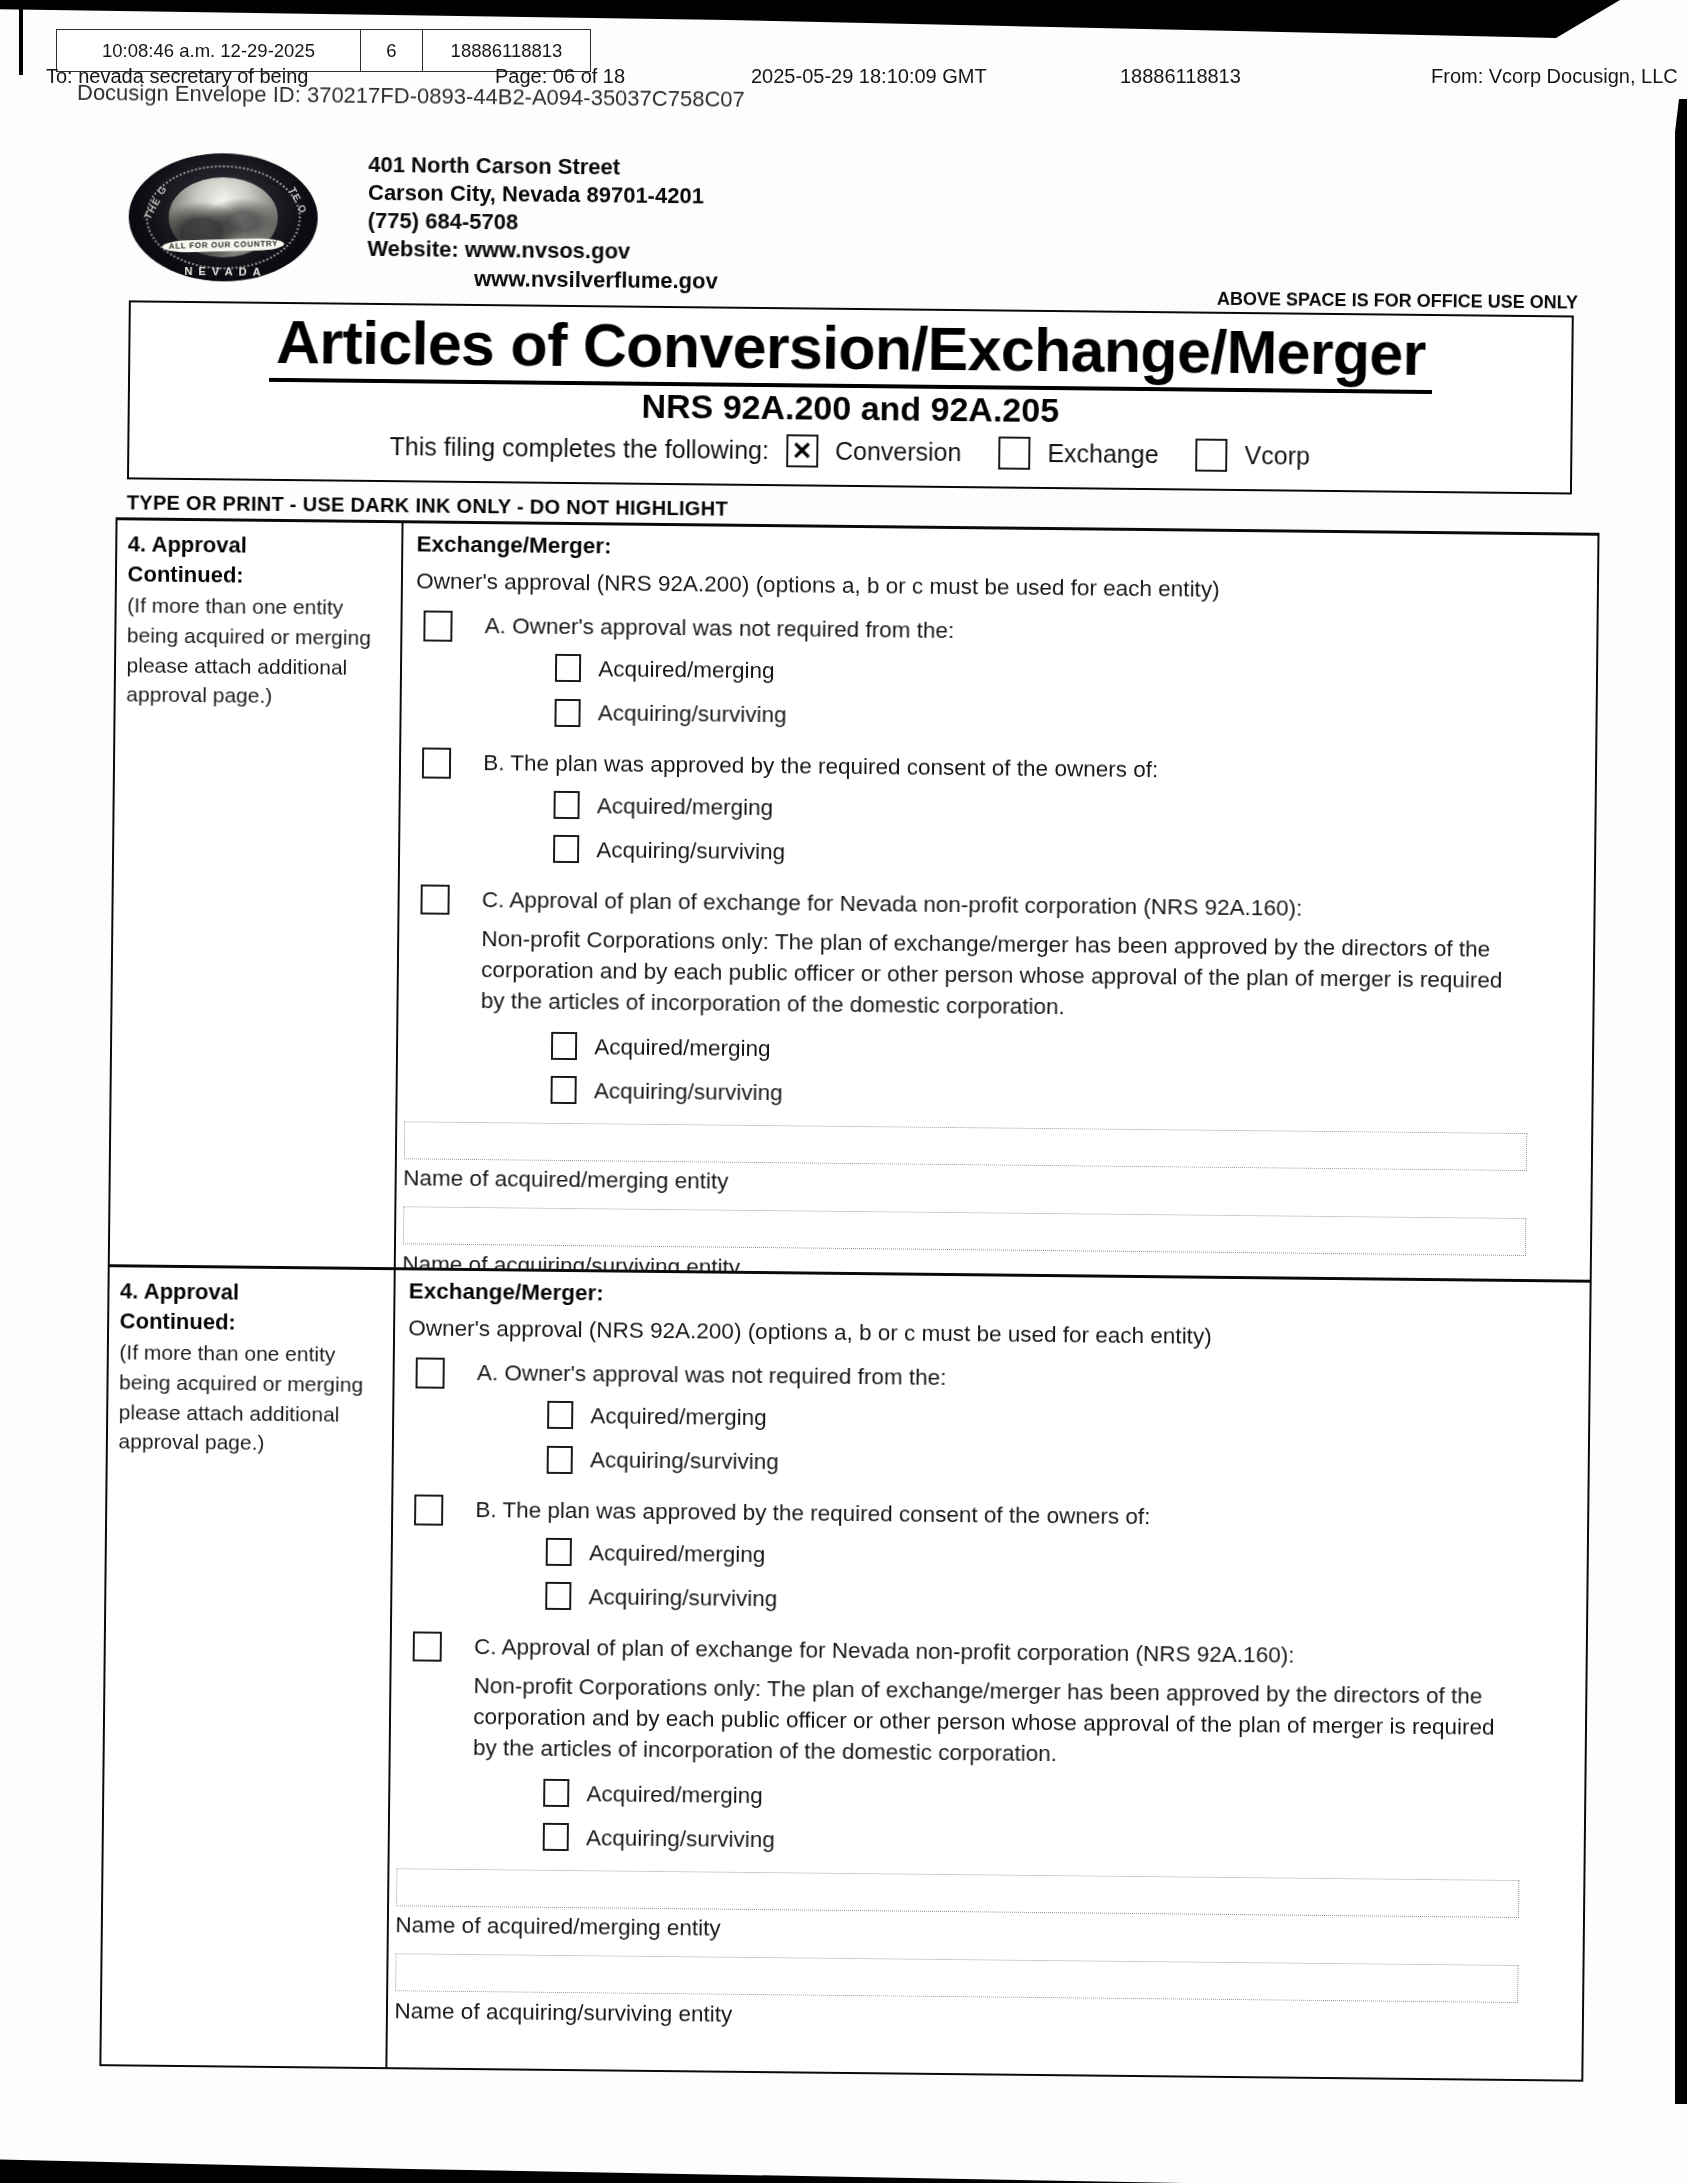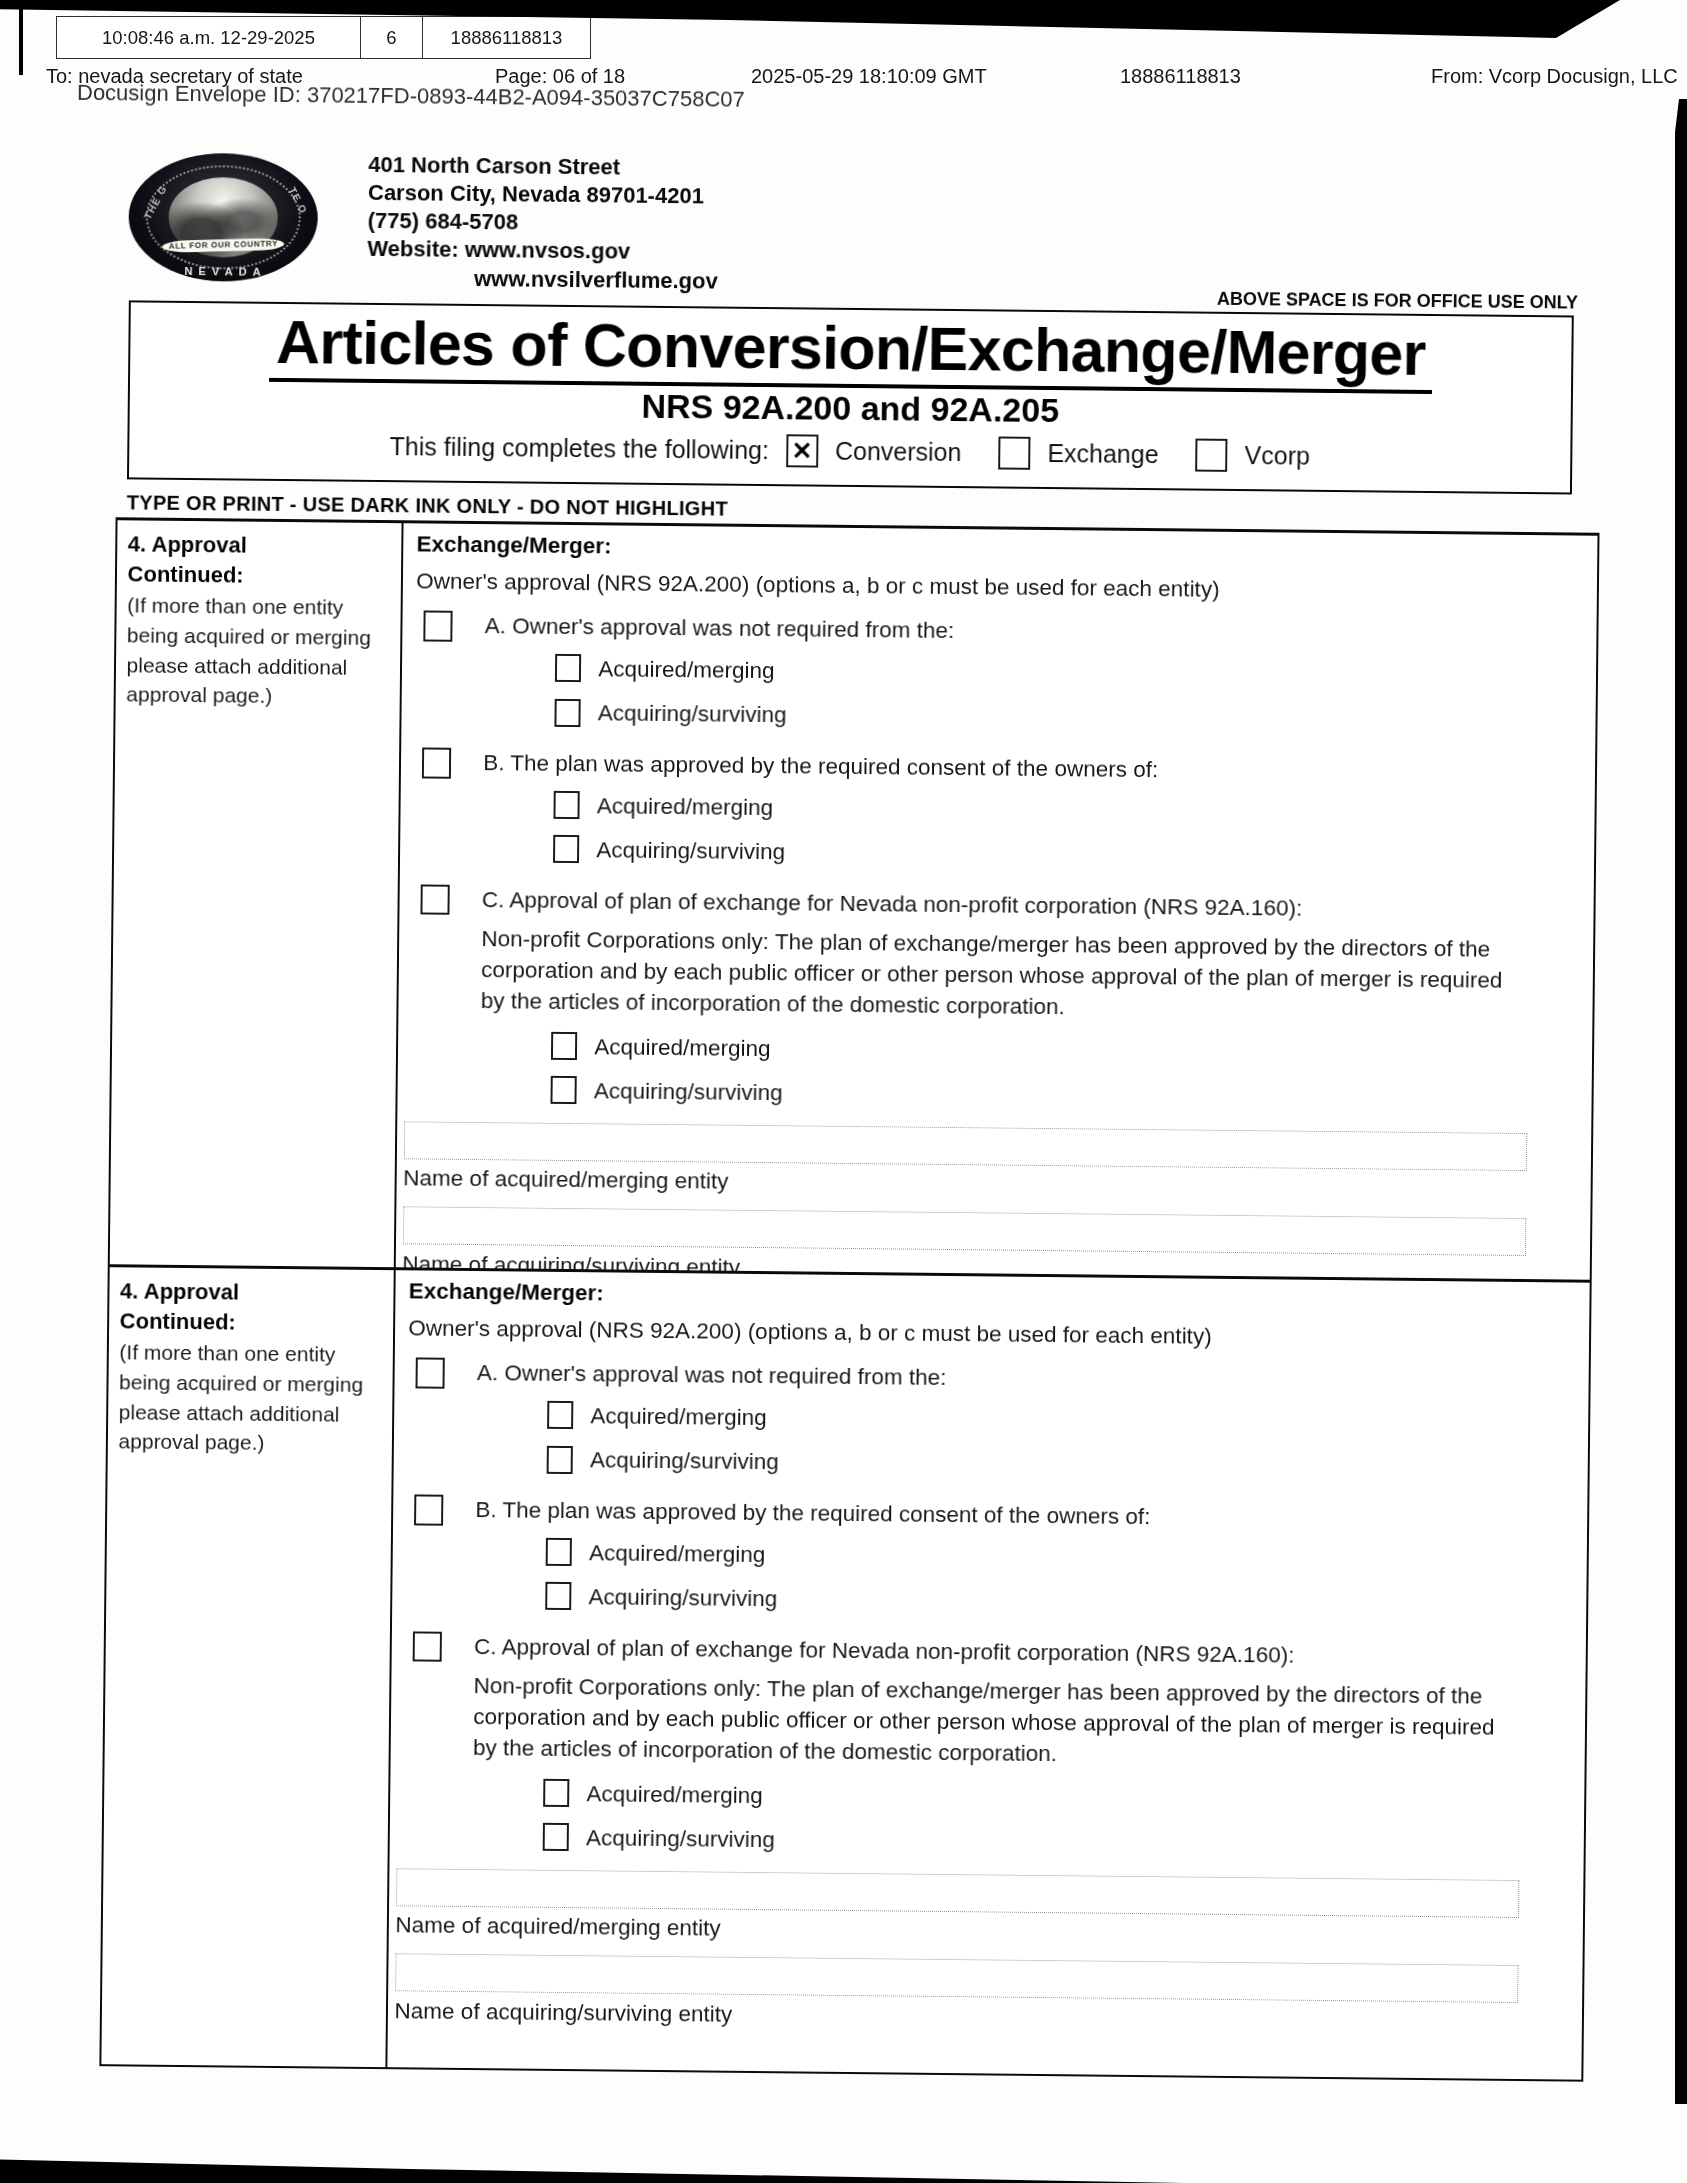--- a/index.html
+++ b/index.html
@@ -3,21 +3,21 @@
 <meta charset="utf-8">
 <style>
   html,body{margin:0;padding:0;}
   body{
     width:1687px;height:2183px;position:relative;overflow:hidden;
     background:#fdfdfc;color:#1b1b1b;
     font-family:"Liberation Sans", sans-serif;
   }
   
   .fax-box{
-    position:absolute;left:56px;top:16px;width:533px;height:41px;
+    position:absolute;left:56px;top:29px;width:533px;height:41px;
     border:1.3px solid #2e2e2e;background:#fff;display:flex;align-items:stretch;
   }
   .fax-cell{display:flex;align-items:center;justify-content:center;font-size:18.5px;color:#161616;}
   .fax-cell.c1{width:303px;border-right:1.3px solid #2e2e2e;}
   .fax-cell.c2{width:61px;border-right:1.3px solid #2e2e2e;}
   .fax-cell.c3{flex:1;}
   .fax-meta{position:absolute;top:65px;font-size:20px;color:#161616;white-space:nowrap;}
   
   #doc{
     position:absolute;left:0;top:0;width:1687px;height:2183px;
@@ -98,21 +98,21 @@
   .tick-left{left:18.5px;top:5.3px;width:4px;height:70px;}
 </style>
 </head>
 <body>
 
 <div class="fax-box">
   <div class="fax-cell c1">10:08:46 a.m. 12-29-2025</div>
   <div class="fax-cell c2">6</div>
   <div class="fax-cell c3">18886118813</div>
 </div>
-<div class="fax-meta" style="left:46px;">To: nevada secretary of state</div>
+<div class="fax-meta" style="left:46px;">To: nevada secretary of being</div>
 <div class="fax-meta" style="left:495px;">Page: 06 of 18</div>
 <div class="fax-meta" style="left:751px;">2025-05-29 18:10:09 GMT</div>
 <div class="fax-meta" style="left:1120px;">18886118813</div>
 <div class="fax-meta" style="left:1431px;">From: Vcorp Docusign, LLC</div>
 
 <div id="doc">
 
   <div class="docusign">Docusign Envelope ID: 370217FD-0893-44B2-A094-35037C758C07</div>
 
   <div class="seal">

